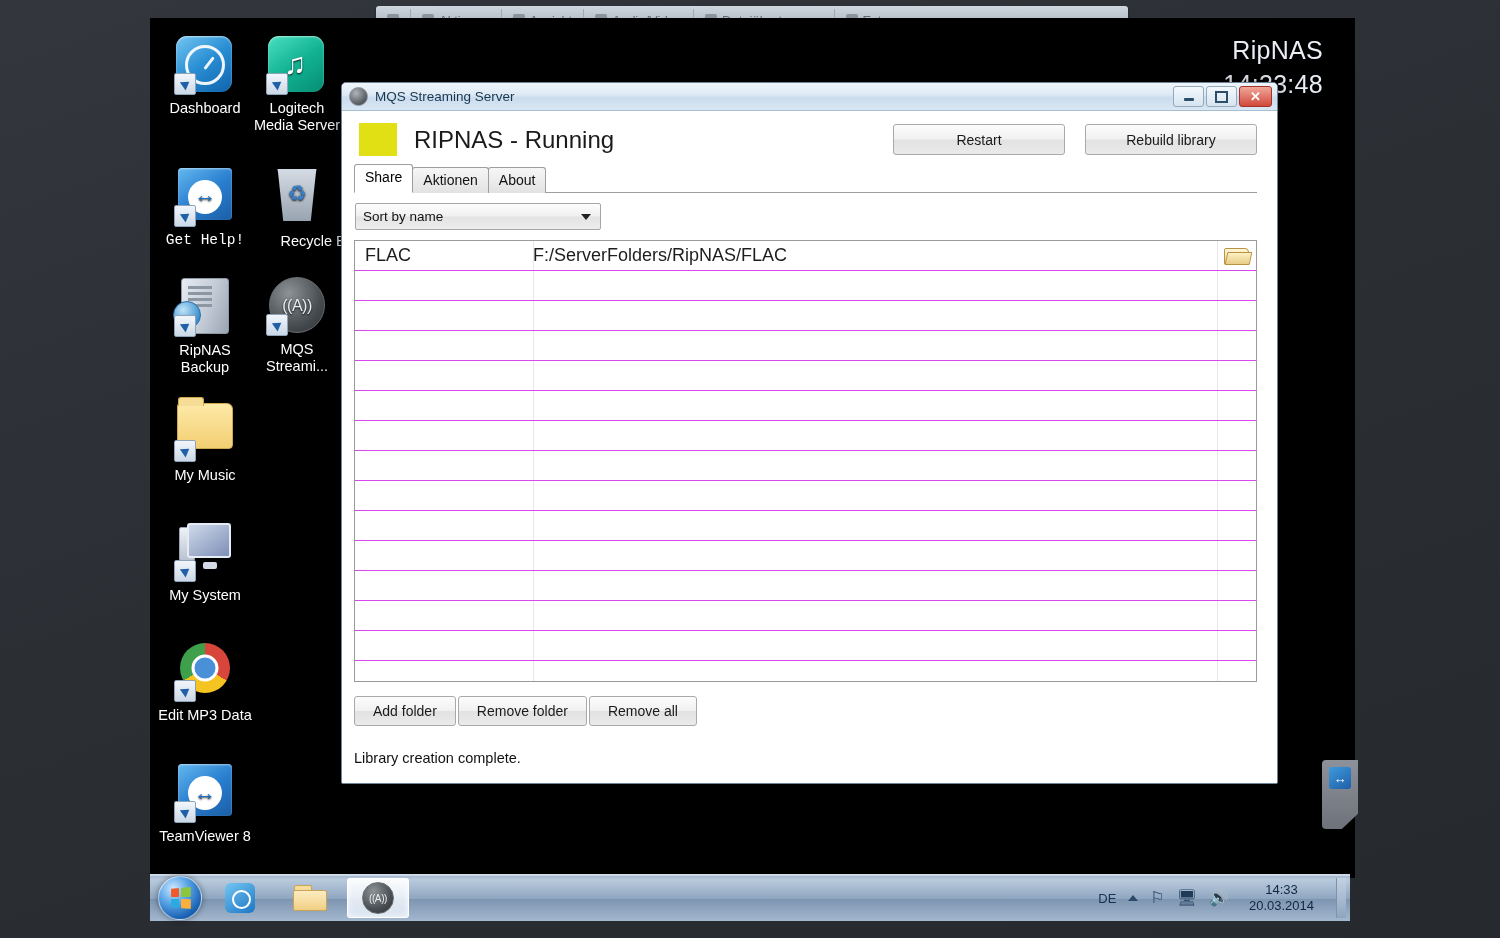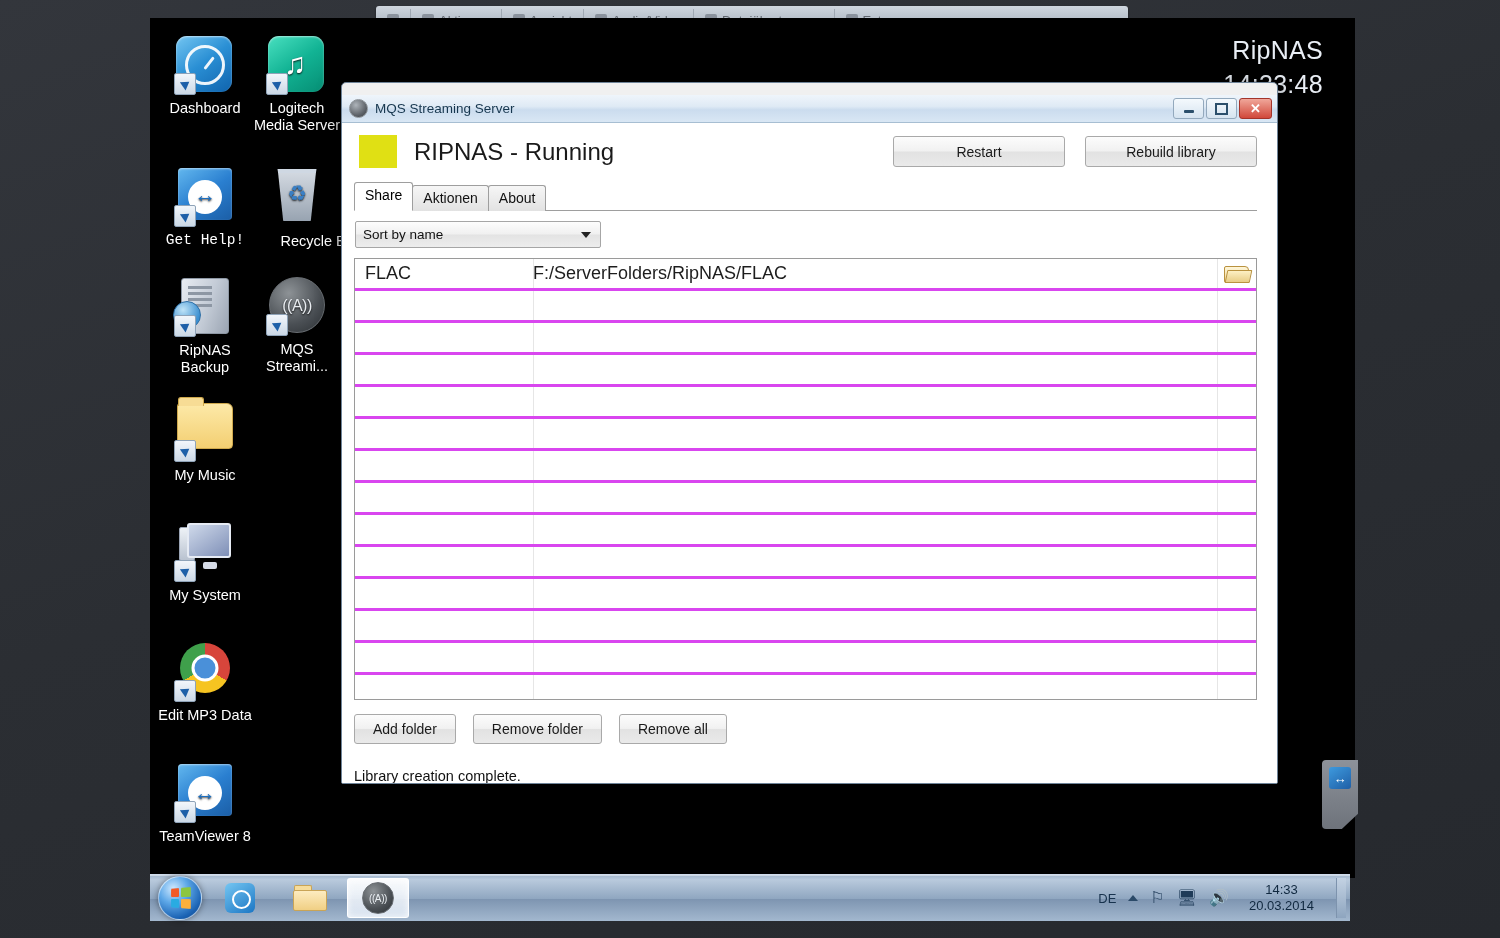--- a/index.html
+++ b/index.html
@@ -150,21 +150,20 @@
     border-radius:5px 5px 2px 2px;
     box-shadow:0 6px 22px rgba(0,0,0,.6);
     overflow:hidden;
   }
   .titlebar{
     height:27px;
     background:linear-gradient(180deg,#eff5fb 0%,#dfeaf5 42%,#cbdcee 55%,#d9e7f4 100%);
     border-bottom:1px solid #a7bed2;
     display:flex;align-items:center;padding-left:7px;
     position:relative;
-    margin-top:12px;
   }
   .tb-icon{width:17px;height:17px;border-radius:50%;margin-right:7px;
     background:radial-gradient(circle at 35% 30%,#aeb4ba,#5b6066 65%,#3b3f44);
     border:1px solid #8d9398;}
   .tb-title{font-size:13.5px;color:#17374f;}
   .wbtns{position:absolute;right:5px;top:3px;display:flex;gap:2px;}
   .wbtn{width:29px;height:19px;border:1px solid #93a9bd;border-radius:3px;
     background:linear-gradient(180deg,#f4f9fd,#d6e4f0);
     display:flex;align-items:center;justify-content:center;}
   .wbtn .m{width:10px;height:3px;background:#2b4f6b;border-radius:1px;margin-top:5px;}
@@ -180,21 +179,21 @@
   .hdr-btns{margin-left:auto;display:flex;gap:20px;}
   .btn{
     background:linear-gradient(180deg,#fcfcfc 0%,#f1f1f1 48%,#e2e2e2 52%,#eaeaea 100%);
     border:1px solid #a9a9a9;border-radius:3px;
     font-size:14px;color:#1a1a1a;
     font-family:"Liberation Sans", sans-serif;
     cursor:default;
   }
   .btn-big{width:172px;height:31px;}
 
-  .tabs{display:flex;align-items:flex-end;padding-left:12px;margin-top:6px;position:relative;}
+  .tabs{display:flex;align-items:flex-end;padding-left:12px;position:relative;}
   .tab{
     border:1px solid #9e9e9e;border-bottom:none;
     padding:4px 10px 5px 10px;font-size:14px;color:#111;
     background:linear-gradient(180deg,#f6f6f6,#e2e2e2);
     border-radius:3px 3px 0 0;margin-right:-1px;position:relative;z-index:1;
   }
   .tab.active{background:#fff;color:#000;padding-bottom:7px;z-index:3;border-bottom:1px solid #fff;}
   .tabstrip-line{position:absolute;left:12px;right:20px;bottom:0;height:1px;background:#9e9e9e;}
   .tabpanel{margin:0 20px 0 12px;border-top:none;padding-top:10px;background:#fff;}
 
@@ -204,33 +203,33 @@
     display:flex;align-items:center;padding:0 0 0 7px;font-size:13.5px;color:#111;
     position:relative;margin-left:1px;
   }
   .select .caret{position:absolute;right:9px;top:10px;width:0;height:0;
     border-left:5px solid transparent;border-right:5px solid transparent;border-top:6px solid #222;}
 
   .listbox{
     margin-top:10px;height:440px;border:1px solid #9a9a9a;background:#fff;
     position:relative;overflow:hidden;
   }
-  .lrow{height:29px;border-bottom:3px solid #d946ef;display:flex;align-items:center;position:relative;}
+  .lrow{height:29px;border-bottom:1px solid #d946ef;display:flex;align-items:center;position:relative;}
   .lrow .c1{width:178px;padding-left:10px;font-size:18px;color:#1d1d1d;box-sizing:border-box;}
   .lrow .c2{flex:1;font-size:18px;color:#1d1d1d;}
   .vline{position:absolute;left:178px;top:0;bottom:0;width:1px;background:#e6e6e6;}
   .vline2{position:absolute;right:38px;top:0;bottom:0;width:1px;background:#e6e6e6;}
   .folder-ico{position:absolute;right:6px;top:4px;width:26px;height:19px;}
   .folder-ico .back{position:absolute;left:0;top:3px;width:23px;height:15px;
     background:linear-gradient(180deg,#fff6d8,#f0d89a);border:1px solid #b9923f;border-radius:2px 4px 2px 2px;}
   .folder-ico .front{position:absolute;left:2px;top:7px;width:23px;height:11px;
     background:linear-gradient(180deg,#fdf0c4,#e8cd86);border:1px solid #b9923f;
     transform:skewX(-12deg);border-radius:1px;}
 
-  .btm-btns{display:flex;gap:17px;margin-top:14px;align-items:flex-end;}
+  .btm-btns{display:flex;gap:2px;margin-top:14px;align-items:flex-end;}
   .btn-sm{height:30px;padding:0 18px;font-size:14px;}
   .statusline{margin-top:24px;font-size:14.5px;color:#111;}
 
   
   .tv-tab{
     position:absolute;left:1322px;top:760px;width:36px;height:62px;
     background:linear-gradient(180deg,#8d929a,#6e737b);
     border-radius:4px 0 0 4px;
     box-shadow:-2px 2px 6px rgba(0,0,0,.55);
     clip-path:polygon(0 0,100% 0,100% 78%,55% 100%,0 100%);

